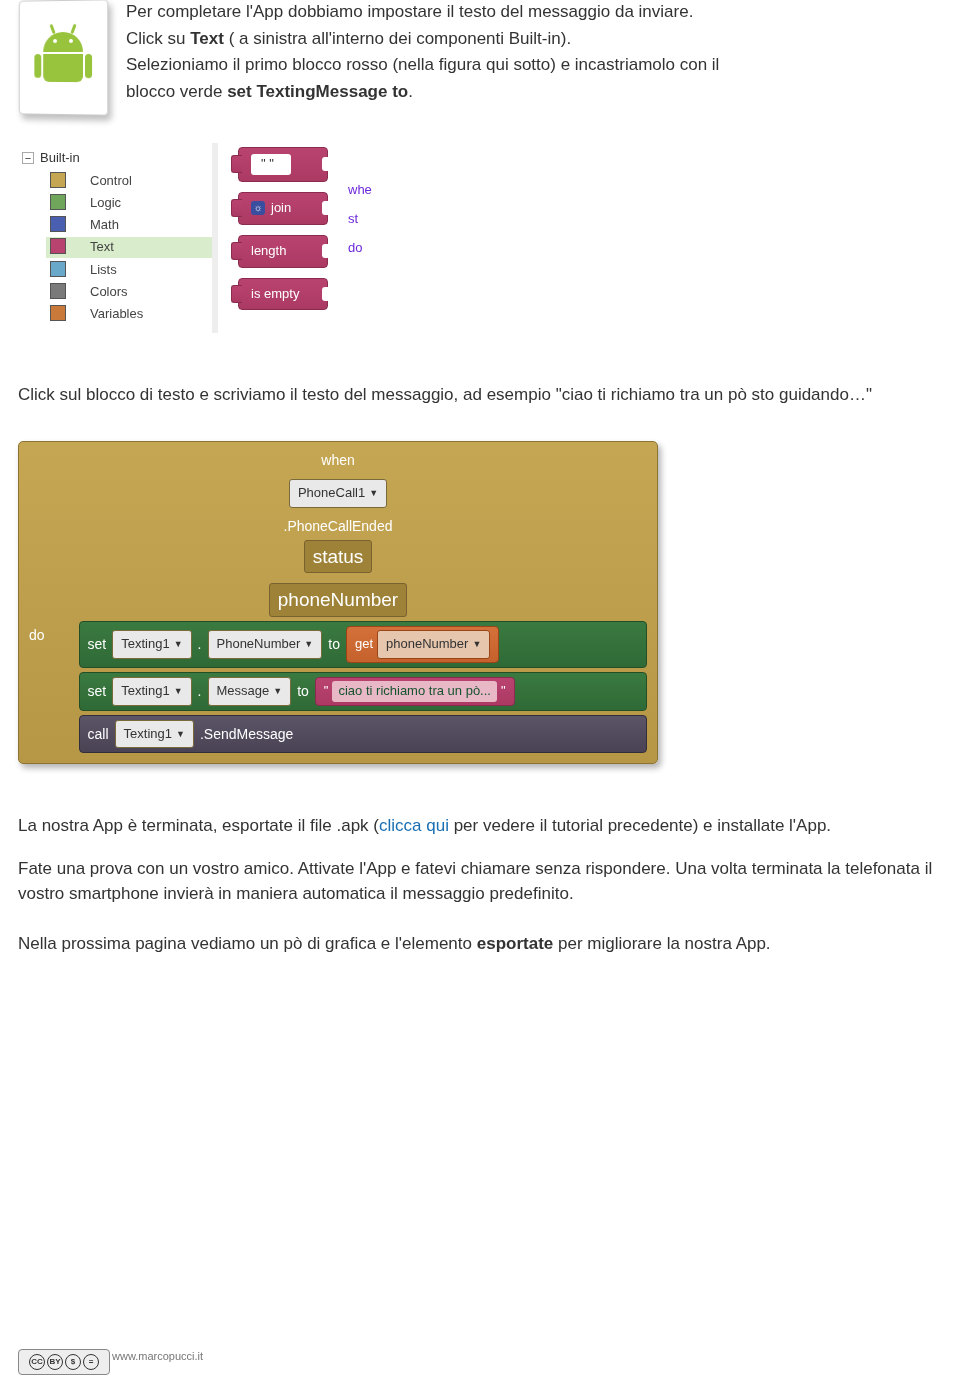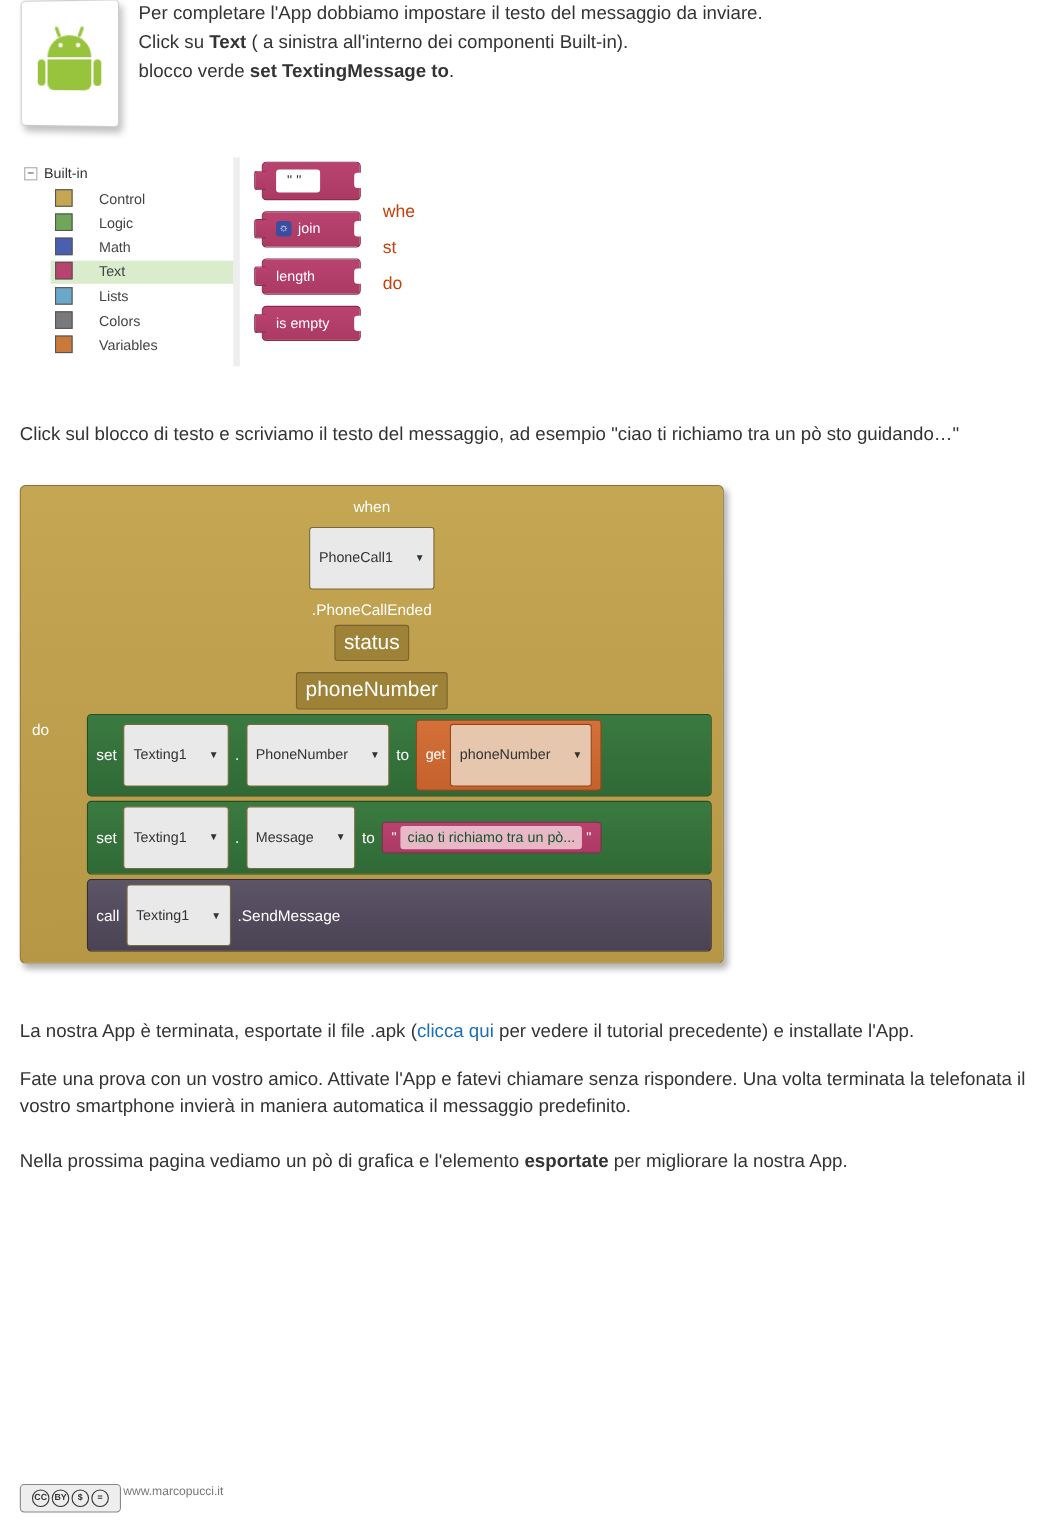--- a/index.html
+++ b/index.html
@@ -65,35 +65,35 @@
   }
   .block::before {
     content:""; position:absolute; left:-8px; top:50%; transform:translateY(-50%);
     width:10px;height:16px;background:inherit;border-radius:3px 0 0 3px;border:1px solid #8a2b4f;border-right:none;
   }
   .block .notch { position:absolute;right:-5px;top:50%;transform:translateY(-50%);width:10px;height:14px;background:#fff;border-radius:3px;}
   .block-text-field { background:#fff;color:#333;padding:1px 10px;border-radius:3px;display:inline-block;min-width:40px;}
   .join-inner { display:flex;align-items:center;gap:6px;}
   .gear { width:14px;height:14px;background:#3a4ea0;border-radius:3px;display:inline-flex;align-items:center;justify-content:center;color:#fff;font-size:10px;}
 
-  .faint-col{ color:#c2410c; font-size:16px; padding-top:28px;}
+  .faint-col{ color:#6d28d9; font-size:13px; padding-top:28px;}
   .faint-col div{margin:10px 0;}
 
   .para { margin: 8px 0 34px 0; }
 
   .block2-wrap { margin: 8px 0 50px 0; width: 640px; }
   .ev-block {
     font-family: Arial, sans-serif; font-size:14px;
     background: linear-gradient(#c4a653,#b59746);
     border:1px solid #8d7432; border-radius:5px; color:#fff;
     padding:8px 10px 10px 10px;
     box-shadow: 3px 4px 6px rgba(0,0,0,0.3);
   }
   .ev-row { display:flex; align-items:center; gap:8px; flex-wrap: wrap; flex-direction: column;}
-  .dd { background:#e9e9e9;color:#333;padding:18px 8px;border:1px solid #7a6a3a;border-radius:3px;display:inline-flex;align-items:center;gap:20px;font-size:13px;}
+  .dd { background:#e9e9e9;color:#333;padding:4px 8px;border:1px solid #7a6a3a;border-radius:3px;display:inline-flex;align-items:center;gap:4px;font-size:13px;}
   .dd .tri{font-size:9px;}
   .chip { background:#9e8238;border:1px solid #7a6230;border-radius:3px;padding:2px 8px;font-size:19px;}
   .do-label{margin:8px 4px 4px 0;font-size:14px;}
   .inner-row{
     display:flex;align-items:center;gap:6px;margin:4px 0 4px 30px;
     background: linear-gradient(#3a7a40,#2f6a36);border:1px solid #234f27;border-radius:4px;
     padding:4px 8px;color:#fff;flex-wrap:nowrap;
   }
   .get-block{ background:linear-gradient(#d4713a,#c5612c);border:1px solid #9a4518;border-radius:4px;padding:3px 8px;display:flex;align-items:center;gap:4px;font-size:13px;}
   .txt-block{ background:linear-gradient(#b9436f,#ab3a63);border:1px solid #8a2b4f;border-radius:4px;padding:3px 8px;display:flex;align-items:center;gap:4px;font-size:13px;}
@@ -130,20 +130,21 @@
         <div class="body"></div>
           <div class="arm l"></div>
           <div class="arm r"></div>
       </div>
     </div>
     <div class="intro-text">
       <p><span>Per completare l'App dobbiamo impostare il testo del messaggio da inviare.</span></p>
       <p>
         <span>Click su </span><strong>Text</strong><span> ( a sinistra all'interno dei componenti Built-in).</span>
       </p>
+      <p><span>Selezioniamo il primo blocco rosso (nella figura qui sotto) e incastriamolo con il</span></p>
       <p>
         <span>blocco verde </span><strong>set TextingMessage to</strong><span>.</span>
       </p>
     </div>
   </div>
 
   <div class="builtins-img">
     <div class="bi-panel">
       <div class="bi-header">
         <span class="bi-minus">−</span>

